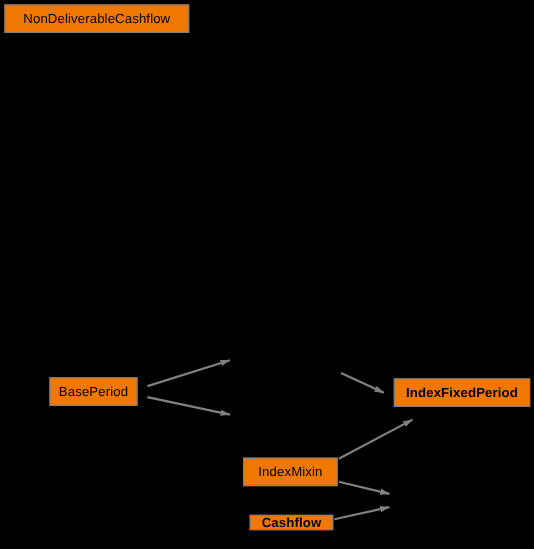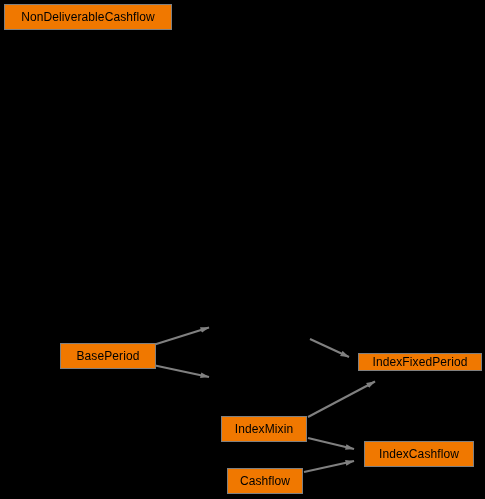--- a/index.html
+++ b/index.html
@@ -75,34 +75,31 @@
     <g>
       <line x1="304" y1="472" x2="354" y2="461" stroke="#808080" stroke-width="2" marker-end="url(#arrowhead)"></line>
     </g>
   </svg>
 
   <div class="graph-node" style="left:4px; top:4px; width:168px; height:26px;">
     <span class="node-label">NonDeliverableCashflow</span>
   </div>
 
 
-  <div class="graph-node" style="left:60px; top:343px; width:96px; height:26px;align-items:center;">
+  <div class="graph-node" style="left:45px; top:343px; width:80px; height:26px;align-items:center;">
     <span class="node-label">BasePeriod</span>
   </div>
 
-  <div class="graph-node" style="left:358px; top:353px; width:124px; height:18px;">
+  <div class="graph-node" style="left:358px; top:344px; width:124px; height:26px;font-weight:bold;">
     <span class="node-label">IndexFixedPeriod</span>
   </div>
 
 
   <div class="graph-node" style="left:221px; top:416px; width:86px; height:26px;">
     <span class="node-label">IndexMixin</span>
   </div>
 
-  <div class="graph-node" style="left:364px; top:441px; width:110px; height:26px;">
-    <span class="node-label">IndexCashflow</span>
-  </div>
 
-  <div class="graph-node" style="left:227px; top:468px; width:76px; height:26px;">
+  <div class="graph-node" style="left:227px; top:468px; width:76px; height:14px;font-weight:bold;">
     <span class="node-label">Cashflow</span>
   </div>
 
 </div>
 
 </body></html>

